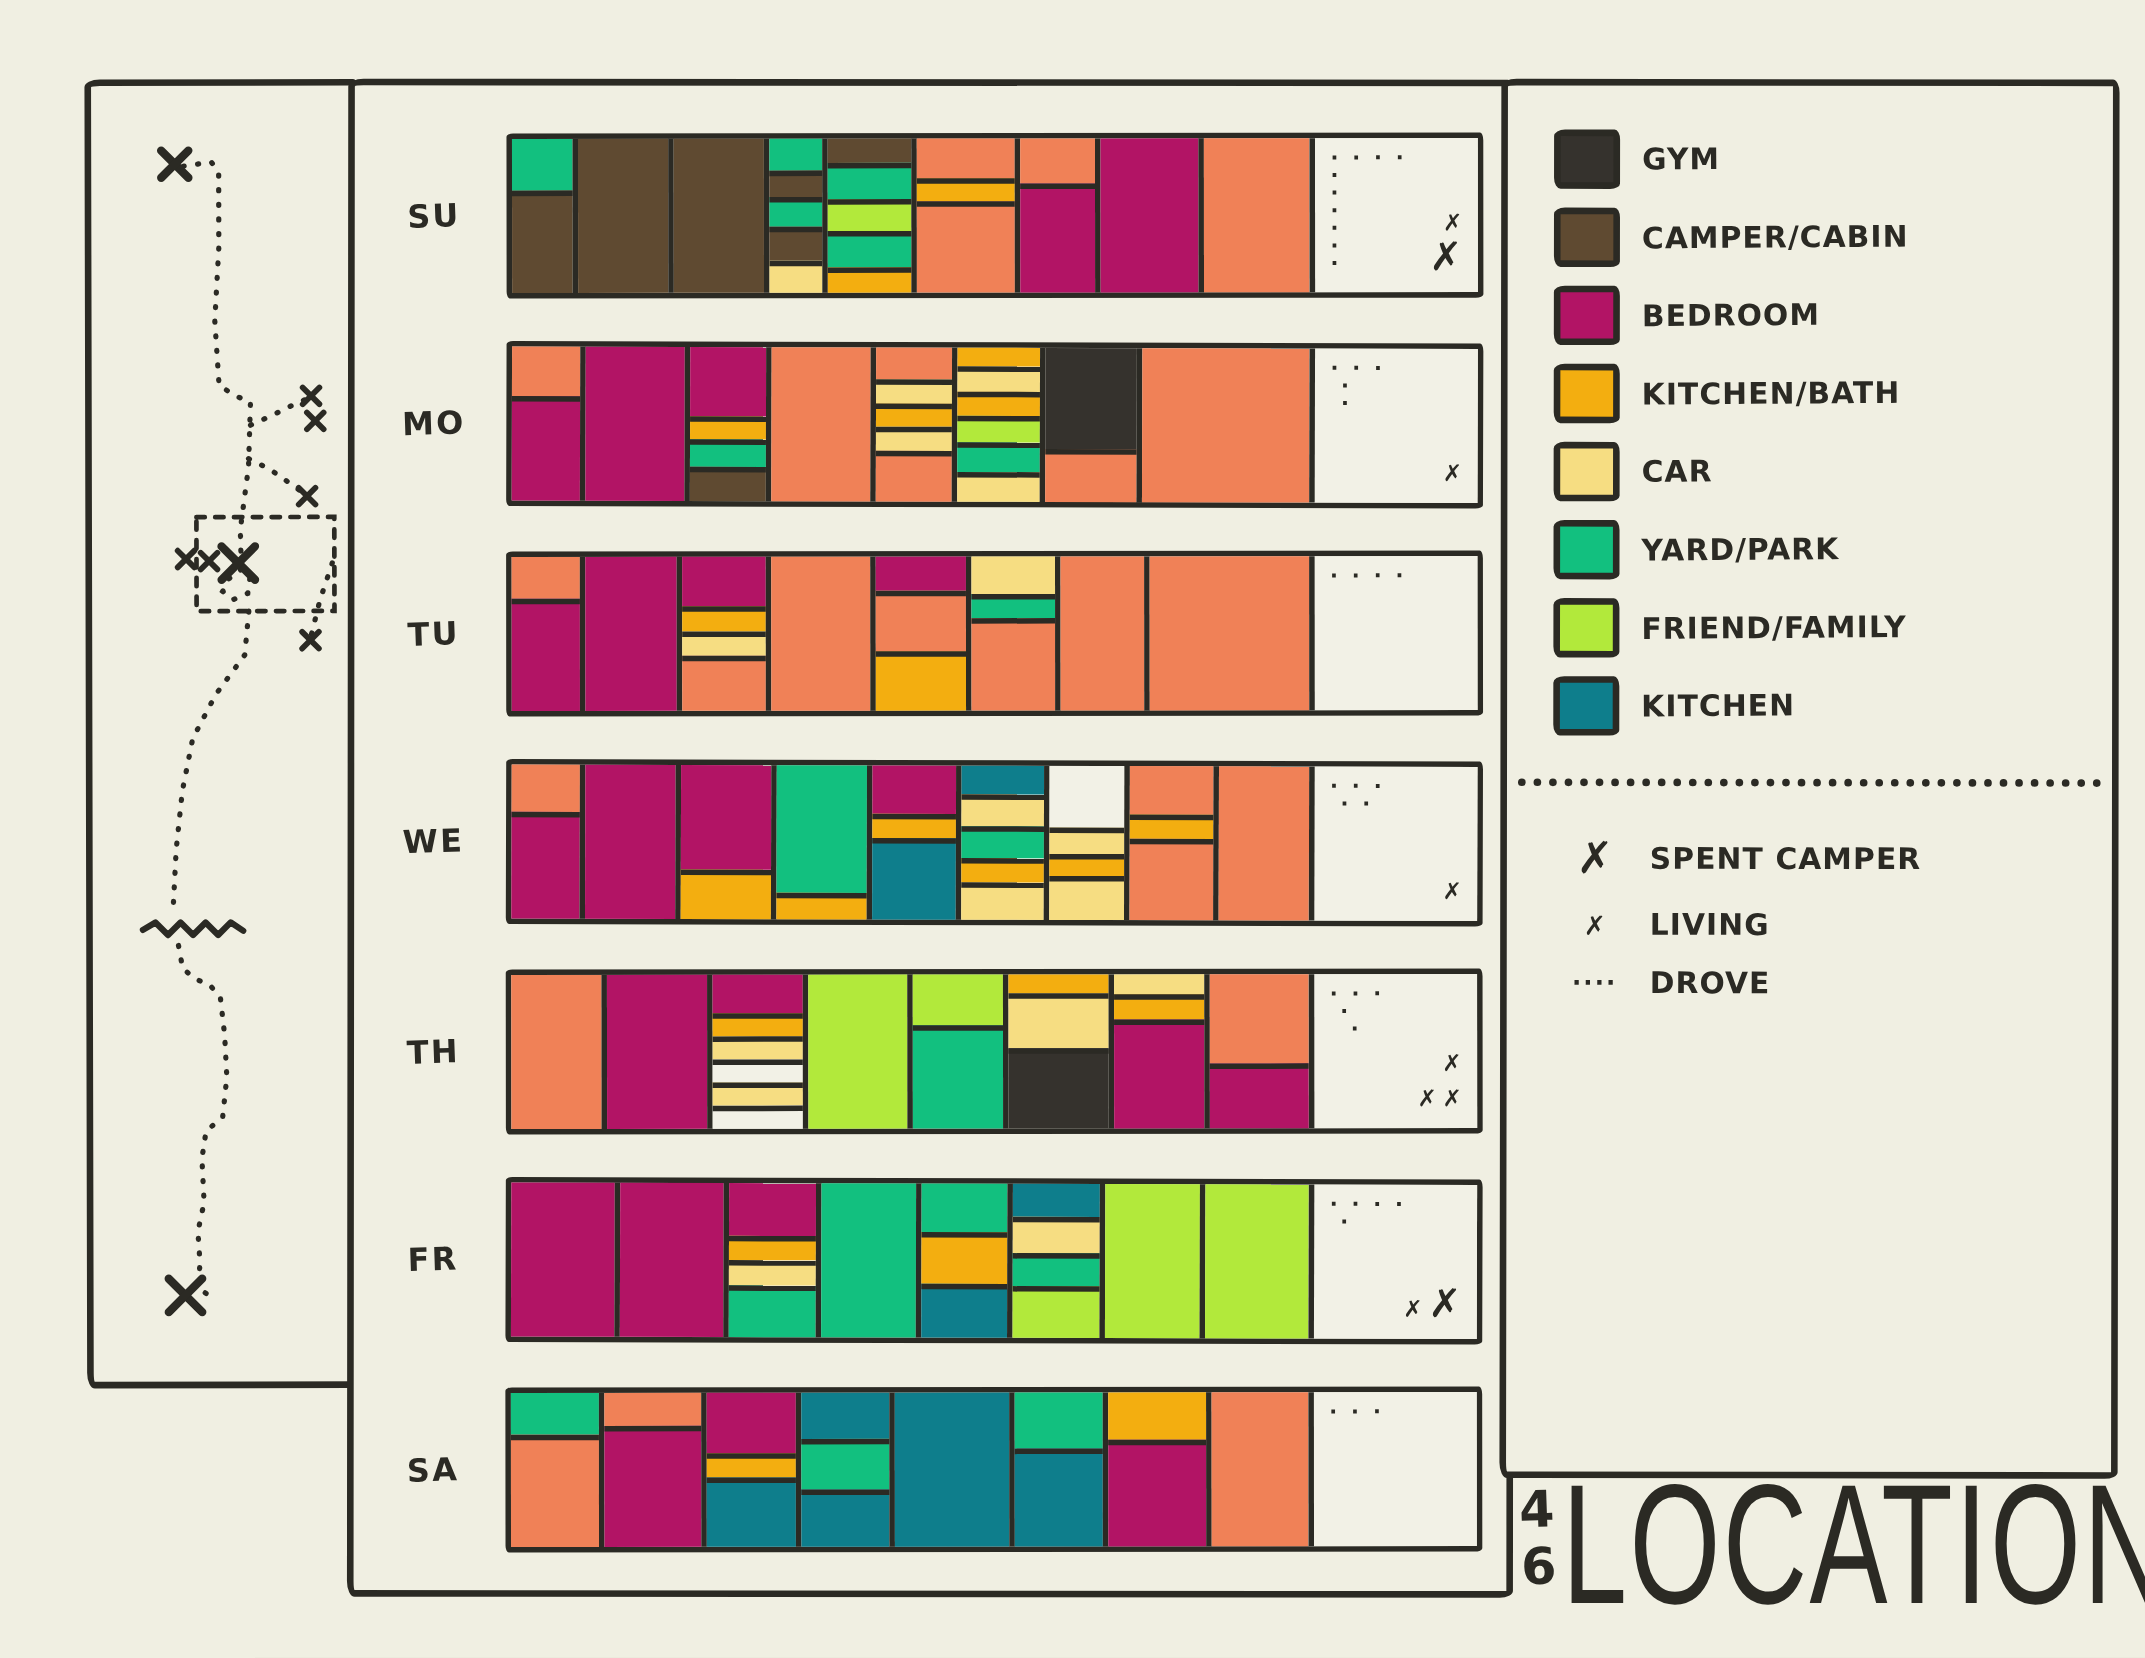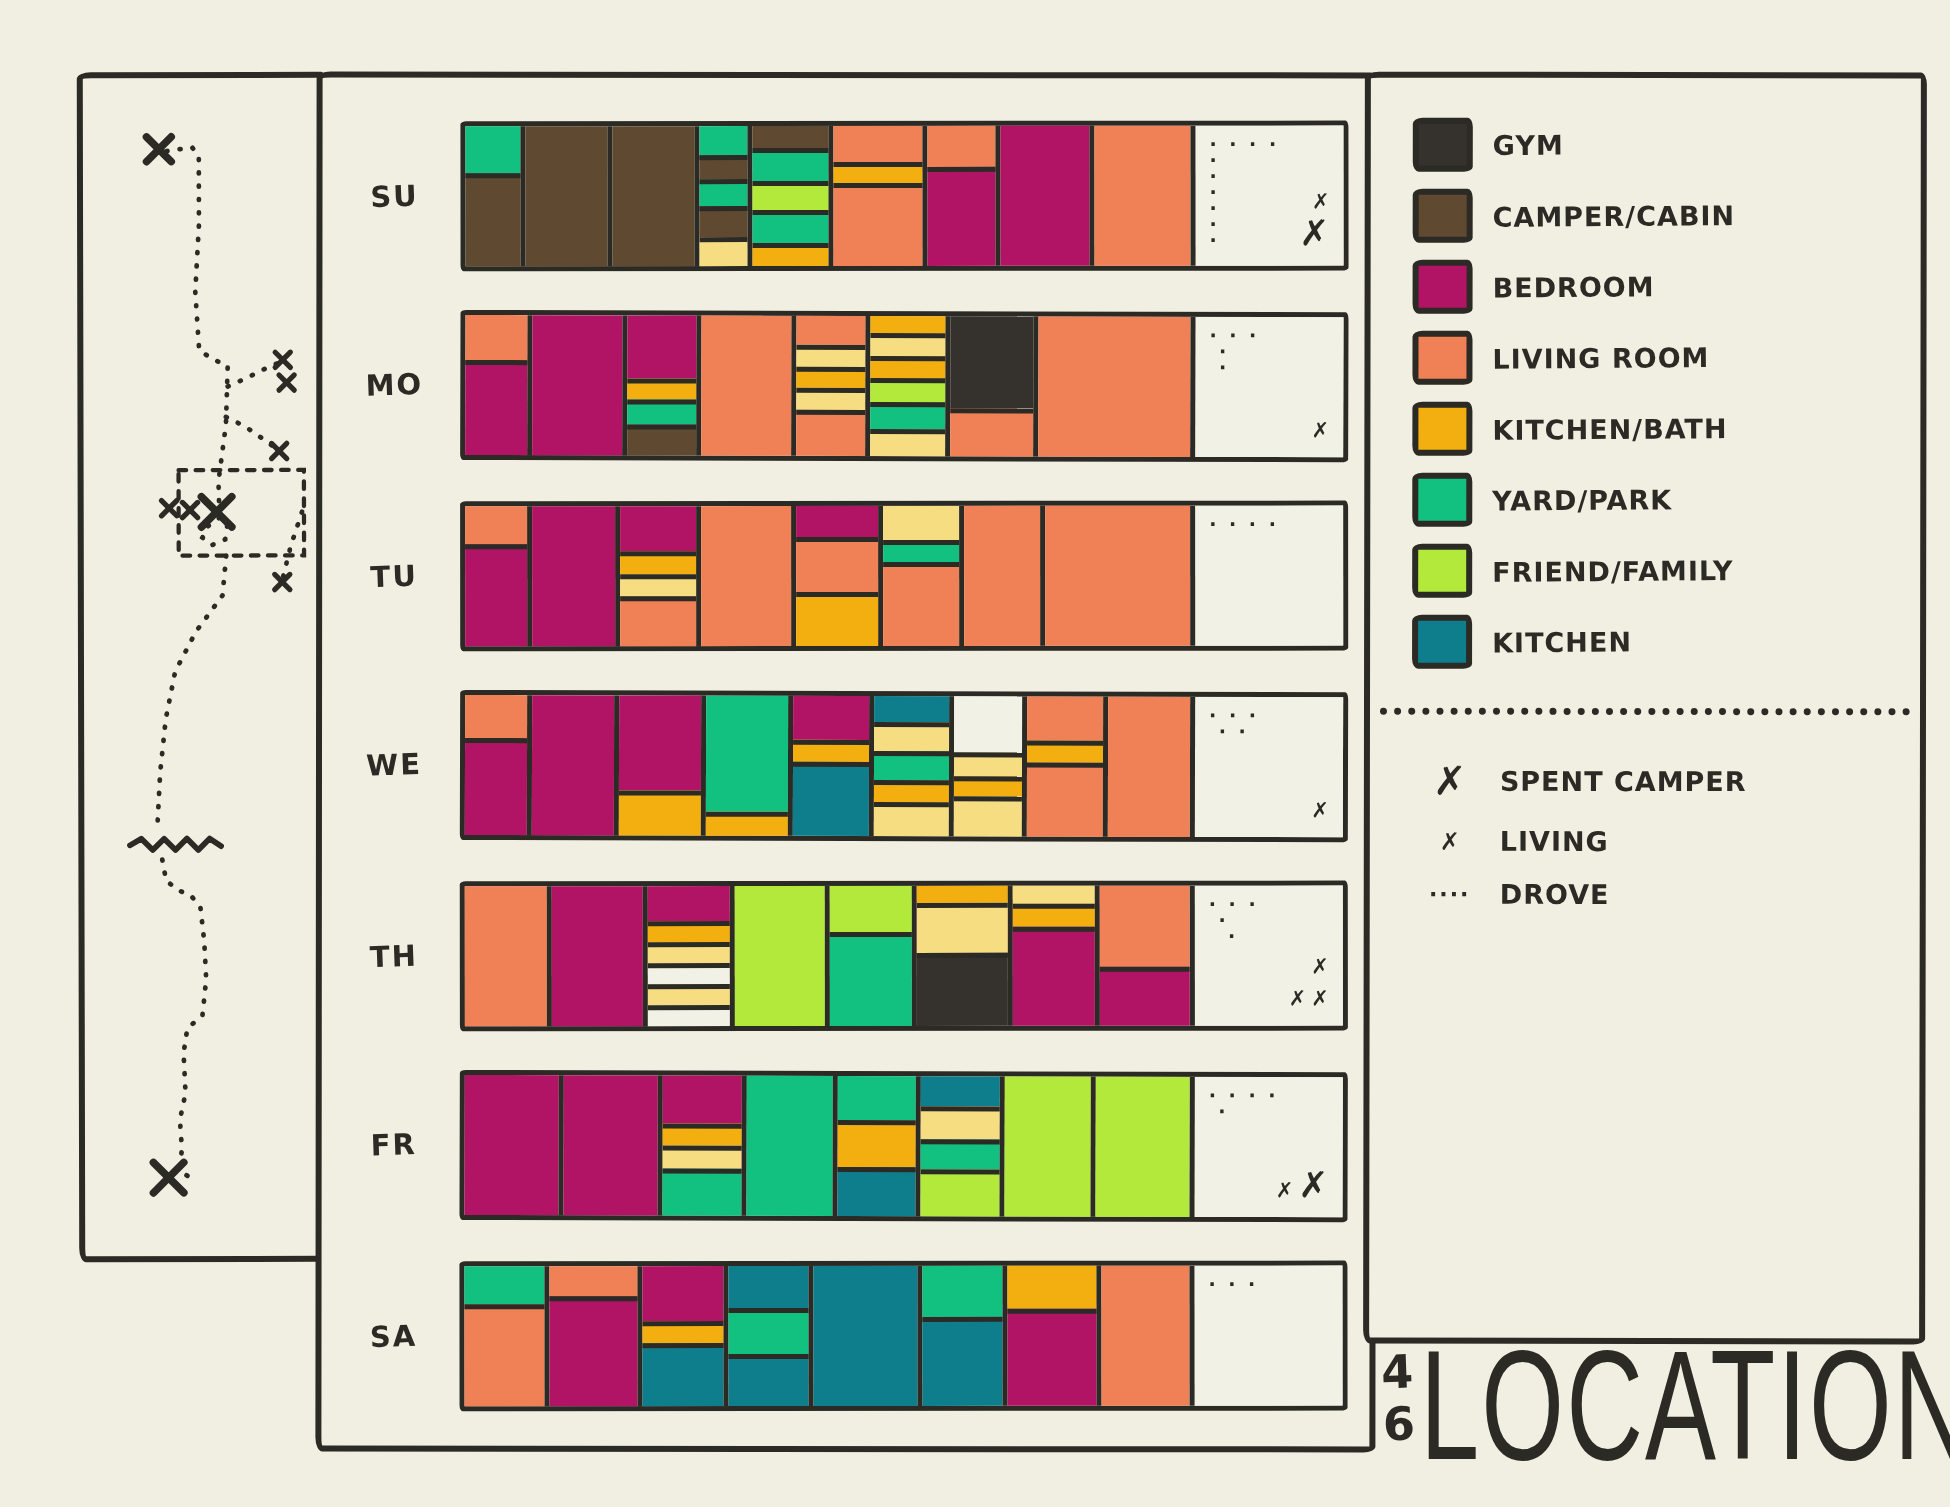--- a/index.html
+++ b/index.html
@@ -450,26 +450,26 @@
         </div>
         <div class="legend-item">
           <span class="swatch" style="background: rgb(95, 74, 49);"></span>
           <span class="legend-label">CAMPER/CABIN</span>
         </div>
         <div class="legend-item">
           <span class="swatch" style="background: rgb(178, 20, 101);"></span>
           <span class="legend-label">BEDROOM</span>
         </div>
         <div class="legend-item">
-          <span class="swatch" style="background: rgb(240, 129, 87);"></span>
-          <span class="legend-label">LIVING ROOM</span>
-        </div>
-        <div class="legend-item">
           <span class="swatch" style="background: rgb(243, 174, 16);"></span>
           <span class="legend-label">KITCHEN/BATH</span>
+        </div>
+        <div class="legend-item">
+          <span class="swatch" style="background: rgb(246, 221, 130);"></span>
+          <span class="legend-label">CAR</span>
         </div>
         <div class="legend-item">
           <span class="swatch" style="background: rgb(18, 192, 127);"></span>
           <span class="legend-label">YARD/PARK</span>
         </div>
         <div class="legend-item">
           <span class="swatch" style="background: rgb(178, 233, 59);"></span>
           <span class="legend-label">FRIEND/FAMILY</span>
         </div>
         <div class="legend-item">

